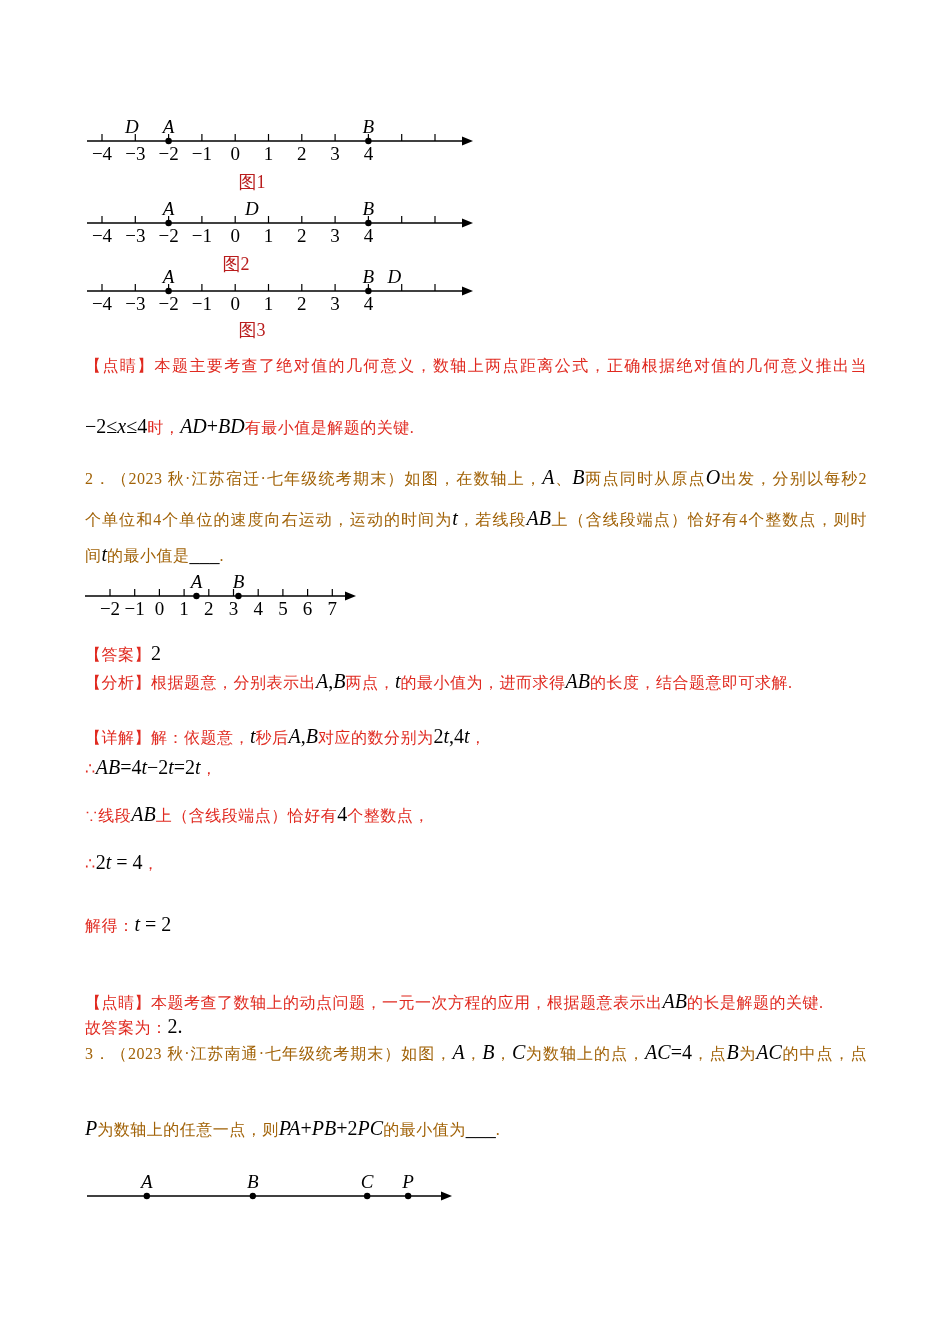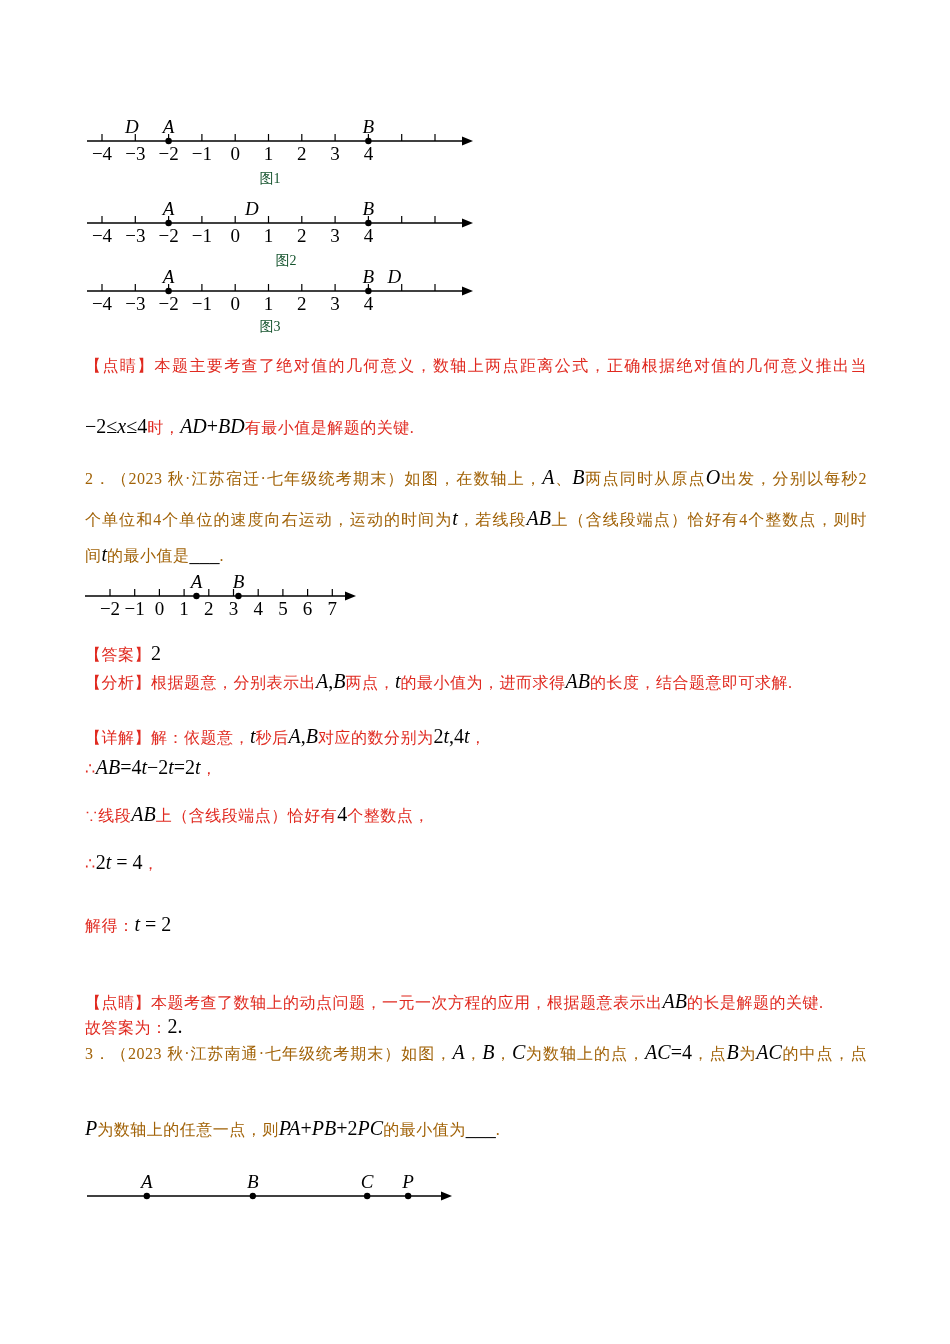--- a/index.html
+++ b/index.html
@@ -27,24 +27,23 @@
   }
   .s-r{color:#e02a20;}
   .s-k{color:#a16207;}
   .s-mi{font-family:"Liberation Serif","DejaVu Serif",serif;font-style:italic;font-size:20px;letter-spacing:0;}
   .s-mn{font-family:"Liberation Serif","DejaVu Serif",serif;font-size:20px;letter-spacing:0;}
   .fig{position:absolute;}
   .fig svg{display:block;overflow:visible;}
   .caption{
     position:absolute;
     transform:translateX(-50%);
-    font-size:14px;
-    color:#14532d;
+    font-size:18px;
+    color:#b91c1c;
     white-space:nowrap;
-    margin-left:18px;
   }
 </style>
 </head>
 <body>
 
 <div class="page">
   <div id="figure-layer">
       <div class="fig" style="left: 85px; top: 115px;">
         <svg width="400" height="50">
           <line x1="2" y1="26" x2="377" y2="26" stroke="#000" stroke-width="1.4"></line>
@@ -101,21 +100,21 @@
           <text x="283.4" y="45" text-anchor="middle" font-family="Liberation Serif, DejaVu Serif, serif" font-size="19" fill="#000">4</text>
           <line x1="316.7" y1="26" x2="316.7" y2="19" stroke="#000" stroke-width="1.2"></line>
           <line x1="350" y1="26" x2="350" y2="19" stroke="#000" stroke-width="1.2"></line>
           <circle cx="83.6" cy="26" r="3.2" fill="#000"></circle>
           <text x="83.6" y="18" text-anchor="middle" font-family="Liberation Serif, DejaVu Serif, serif" font-size="19" font-style="italic" fill="#000">A</text>
           <text x="166.85" y="18" text-anchor="middle" font-family="Liberation Serif, DejaVu Serif, serif" font-size="19" font-style="italic" fill="#000">D</text>
           <circle cx="283.4" cy="26" r="3.2" fill="#000"></circle>
           <text x="283.4" y="18" text-anchor="middle" font-family="Liberation Serif, DejaVu Serif, serif" font-size="19" font-style="italic" fill="#000">B</text>
         </svg>
       </div>
-      <div class="caption" style="left: 268px; top: 252px; text-align: right;">图2</div>
+      <div class="caption" style="left: 236px; top: 252px; text-align: right;">图2</div>
       <div class="fig" style="left: 85px; top: 265px;">
         <svg width="400" height="50">
           <line x1="2" y1="26" x2="377" y2="26" stroke="#000" stroke-width="1.4"></line>
           <polygon points="377,21.5 388,26 377,30.5" fill="#000"></polygon>
           <line x1="17" y1="26" x2="17" y2="19" stroke="#000" stroke-width="1.2"></line>
           <text x="17" y="45" text-anchor="middle" font-family="Liberation Serif, DejaVu Serif, serif" font-size="19" fill="#000">−4</text>
           <line x1="50.3" y1="26" x2="50.3" y2="19" stroke="#000" stroke-width="1.2"></line>
           <text x="50.3" y="45" text-anchor="middle" font-family="Liberation Serif, DejaVu Serif, serif" font-size="19" fill="#000">−3</text>
           <line x1="83.6" y1="26" x2="83.6" y2="19" stroke="#000" stroke-width="1.2"></line>
           <text x="83.6" y="45" text-anchor="middle" font-family="Liberation Serif, DejaVu Serif, serif" font-size="19" fill="#000">−2</text>

